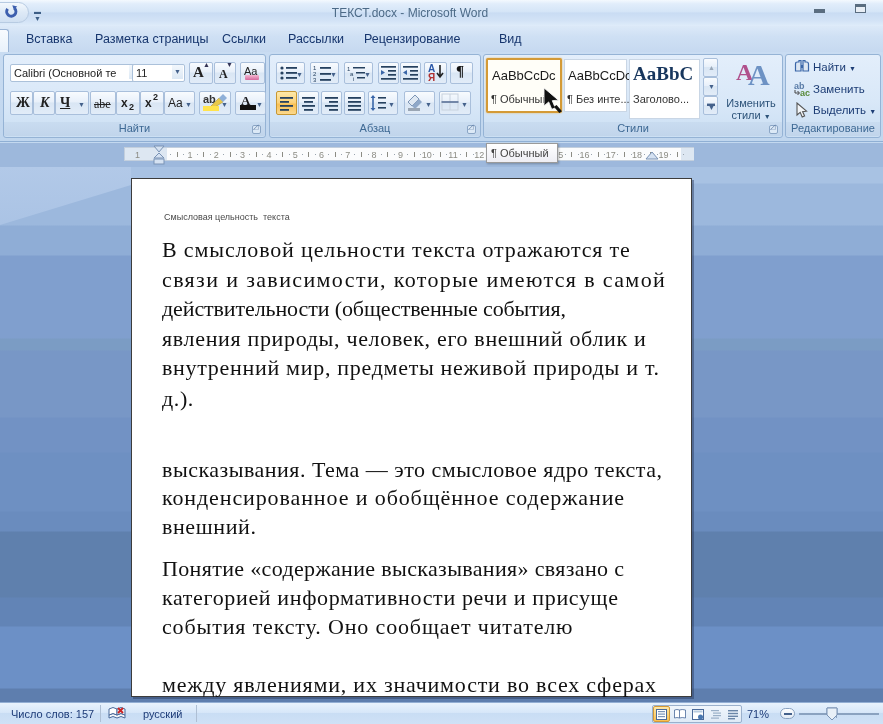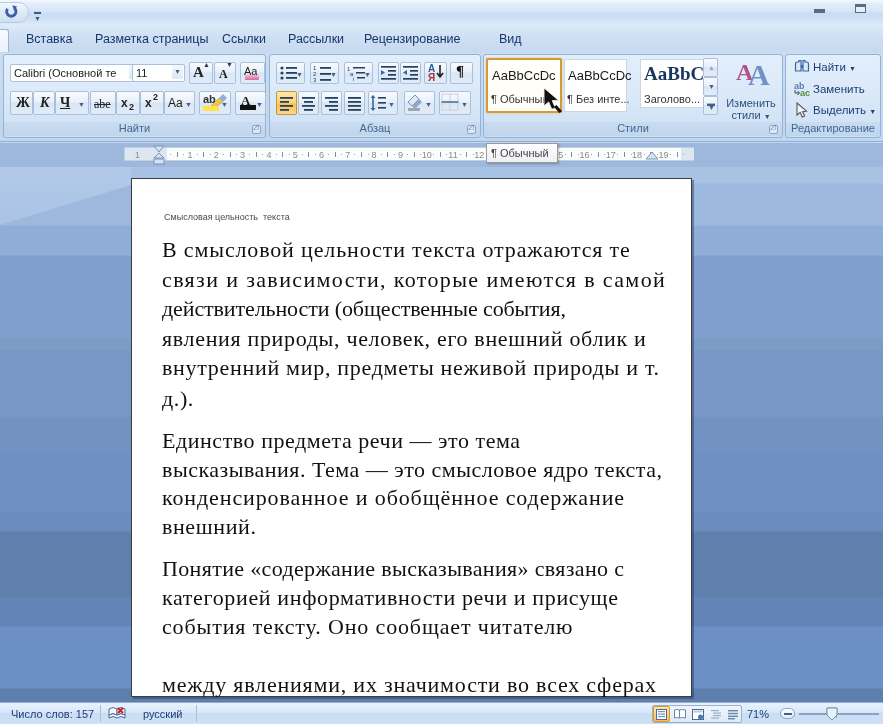--- a/index.html
+++ b/index.html
@@ -52,20 +52,21 @@
 </style>
 </head>
 <body>
 <div id="titlebar">
   <div id="qpill"></div>
   <svg style="position:absolute;left:4px;top:5px" width="14" height="14" viewBox="0 0 14 14">
     <path d="M10.6 3.4 A4.6 4.6 0 1 1 3.6 3.8" fill="none" stroke="#3d5fae" stroke-width="3"></path>
     <path d="M8.3 0.2 L13.2 1.4 L9.8 4.8 Z" fill="#3d5fae"></path>
   </svg>
   <div id="qdrop">▬<br>▼</div>
+  <div id="wtitle">ТЕКСТ.docx - Microsoft Word</div>
   <div class="winbtn" style="left:814px;top:9px;width:11px;height:4px;background:#5a6d80"></div>
   <div class="winbtn" style="left:855px;top:4px;width:11px;height:9px;border:1px solid #5a6d80;background:#e8eef5">
       <div style="width:100%;height:2px;background:#5a6d80"></div>
     </div>
 </div>
 <div id="tabrow">
   <div id="hometab"></div>
   <div class="tab" style="left:26px">Вставка</div>
   <div class="tab" style="left:95px">Разметка страницы</div>
   <div class="tab" style="left:222px">Ссылки</div>
@@ -229,21 +230,21 @@
 
   <div class="group" style="left:483px;width:300px">
     <div style="position:absolute;left:2px;top:3px;width:76px;height:55px;border:2px solid #d49a36;border-radius:2px;background:#fffef8;box-shadow:0 0 2px #e8b55a">
       <div style="position:absolute;left:4px;top:8px;font-size:13px;color:#1a1a1a">AaBbCcDc</div>
       <div style="position:absolute;left:3px;top:33px;font-size:11px;color:#333;white-space:nowrap">¶ Обычный</div>
     </div>
     <div style="position:absolute;left:80px;top:4px;width:63px;height:53px;border:1px solid #c9d6e5;background:#fff">
       <div style="position:absolute;left:3px;top:8px;font-size:13px;color:#1a1a1a">AaBbCcDc</div>
       <div style="position:absolute;left:2px;top:33px;font-size:11px;color:#333;white-space:nowrap">¶ Без инте...</div>
     </div>
-    <div style="position:absolute;left:156px;top:4px;width:71px;height:49px;border:1px solid #c9d6e5;background:#fff;overflow:hidden">
+    <div style="position:absolute;left:145px;top:4px;width:71px;height:60px;border:1px solid #c9d6e5;background:#fff;overflow:hidden">
       <div style="position:absolute;left:3px;top:3px;font-size:19px;font-weight:bold;font-family:'Liberation Serif',serif;color:#17365d">AaBbC</div>
       <div style="position:absolute;left:3px;top:33px;font-size:11px;color:#333;white-space:nowrap">Заголово...</div>
     </div>
     <div class="btn" style="left:219px;top:3px;width:15px;height:19px">
         <span style="position:absolute;left:4px;top:5px;font-size:7px;color:#9aa8b8">▲</span>
       </div>
     <div class="btn" style="left:219px;top:22px;width:15px;height:19px">
         <span style="position:absolute;left:4px;top:5px;font-size:7px;color:#44618b">▼</span>
       </div>
     <div class="btn" style="left:219px;top:41px;width:15px;height:19px">
@@ -379,21 +380,20 @@
 <div id="docarea">
   <div style="position:absolute;left:0;top:0;width:131px;height:70px;background:linear-gradient(180deg,#b2c9e8,#a9c2e4);clip-path:polygon(0 0,100% 0,100% 18px,0 58px)"></div>
   <div id="page">
     <div class="dline" style="left:32px;top:32px;height:12px;line-height:12px;font-size:9px;font-family:'Liberation Sans',sans-serif;color:#4a4a4a">Смысловая цельность&nbsp; текста</div>
     <div class="dline" style="top:56px;letter-spacing:0.85px">В смысловой цельности текста отражаются те</div>
     <div class="dline" style="top:85.5px;letter-spacing:1.37px">связи и зависимости, которые имеются в самой</div>
     <div class="dline" style="top:115px;letter-spacing:-0.11px">действительности (общественные события,</div>
     <div class="dline" style="top:144.5px;letter-spacing:0.67px">явления природы, человек, его внешний облик и</div>
     <div class="dline" style="top:173.5px;letter-spacing:0.70px">внутренний мир, предметы неживой природы и т.</div>
     <div class="dline" style="top:204.5px;letter-spacing:0.60px">д.).</div>
-    <div class="dline" style="top:246.5px;letter-spacing:0.54px">Единство предмета речи — это тема</div>
     <div class="dline" style="top:275.5px;letter-spacing:0.49px">высказывания. Тема — это смысловое ядро текста,</div>
     <div class="dline" style="top:304px;letter-spacing:0.89px">конденсированное и обобщённое содержание</div>
     <div class="dline" style="top:333px;letter-spacing:0.60px">внешний.</div>
     <div class="dline" style="top:403.5px;letter-spacing:0.65px">категорией информативности речи и присуще</div>
     <div class="dline" style="top:374.5px;letter-spacing:0.35px">Понятие «содержание высказывания» связано с</div>
     <div class="dline" style="top:432.5px;letter-spacing:0.86px">события тексту. Оно сообщает читателю</div>
     <div class="dline" style="top:490.5px;letter-spacing:0.79px">между явлениями, их значимости во всех сферах</div>
   </div>
 </div>
 <div id="statusbar">

